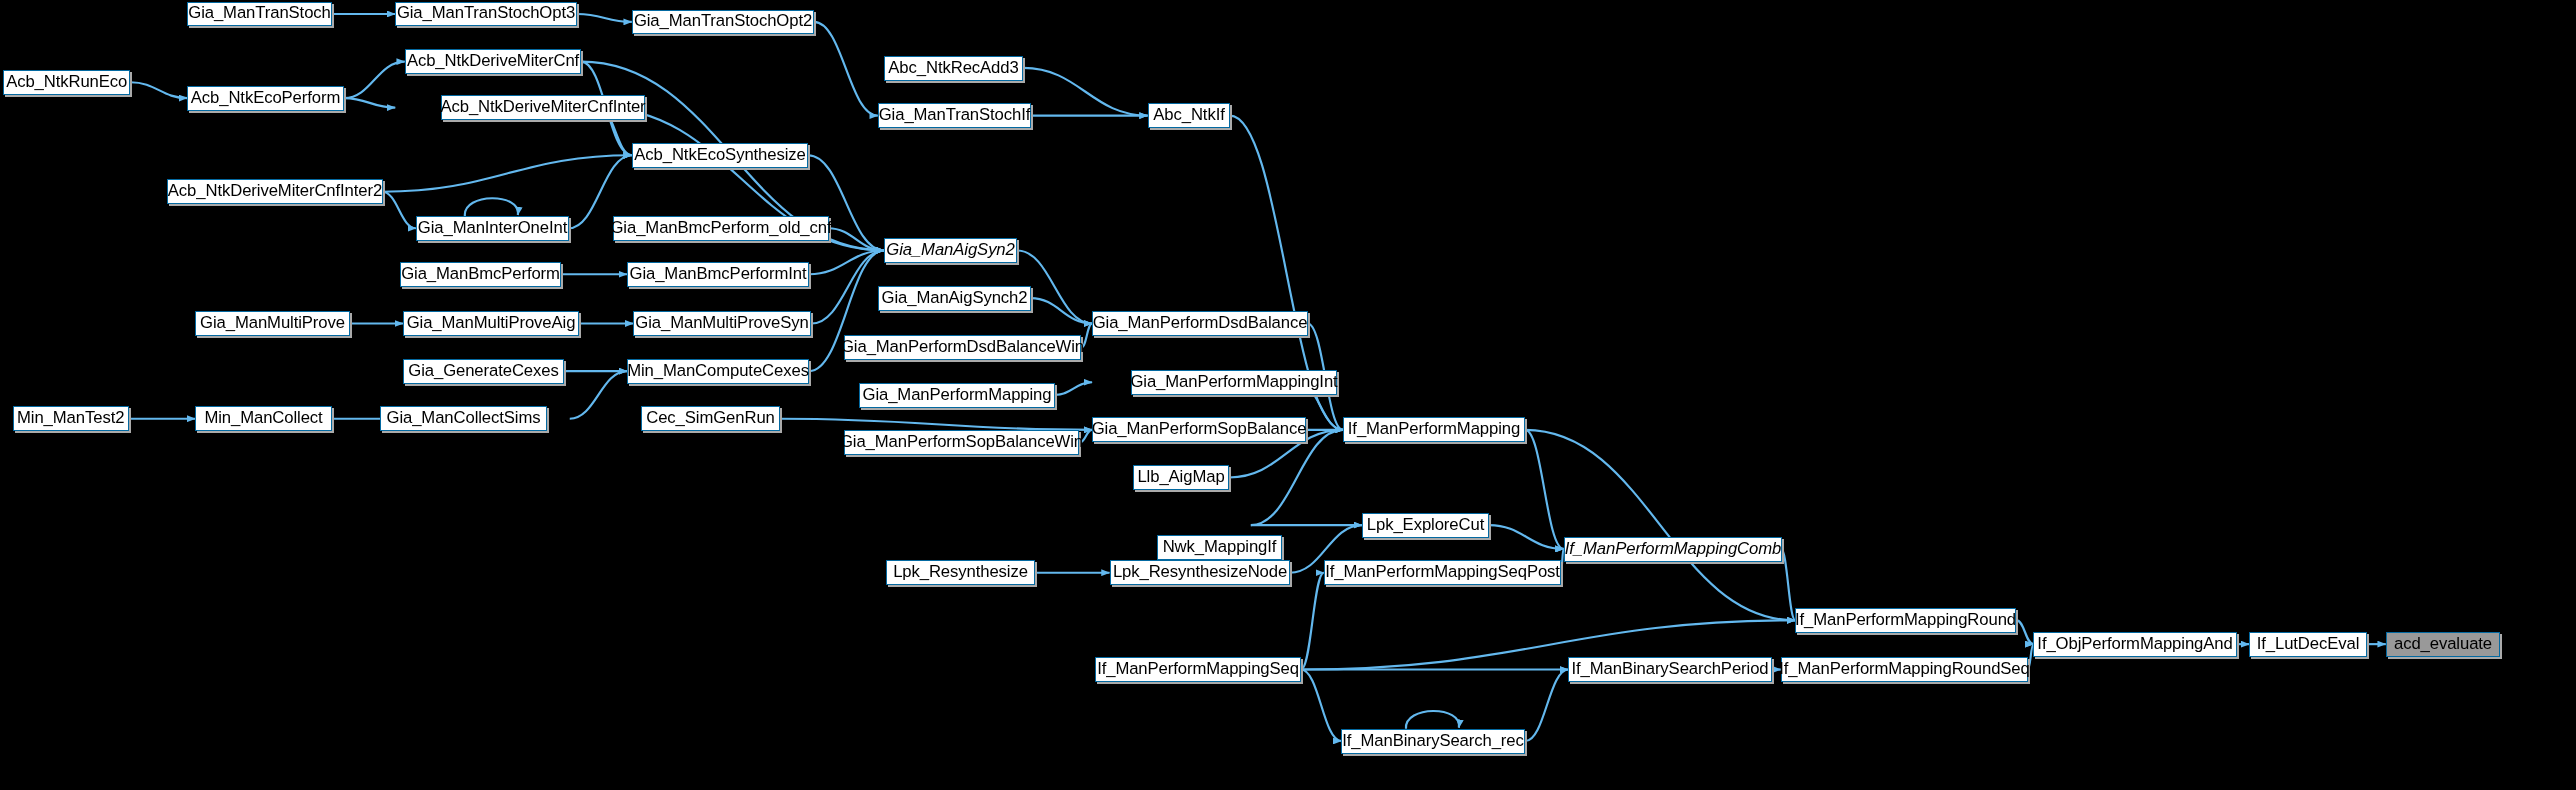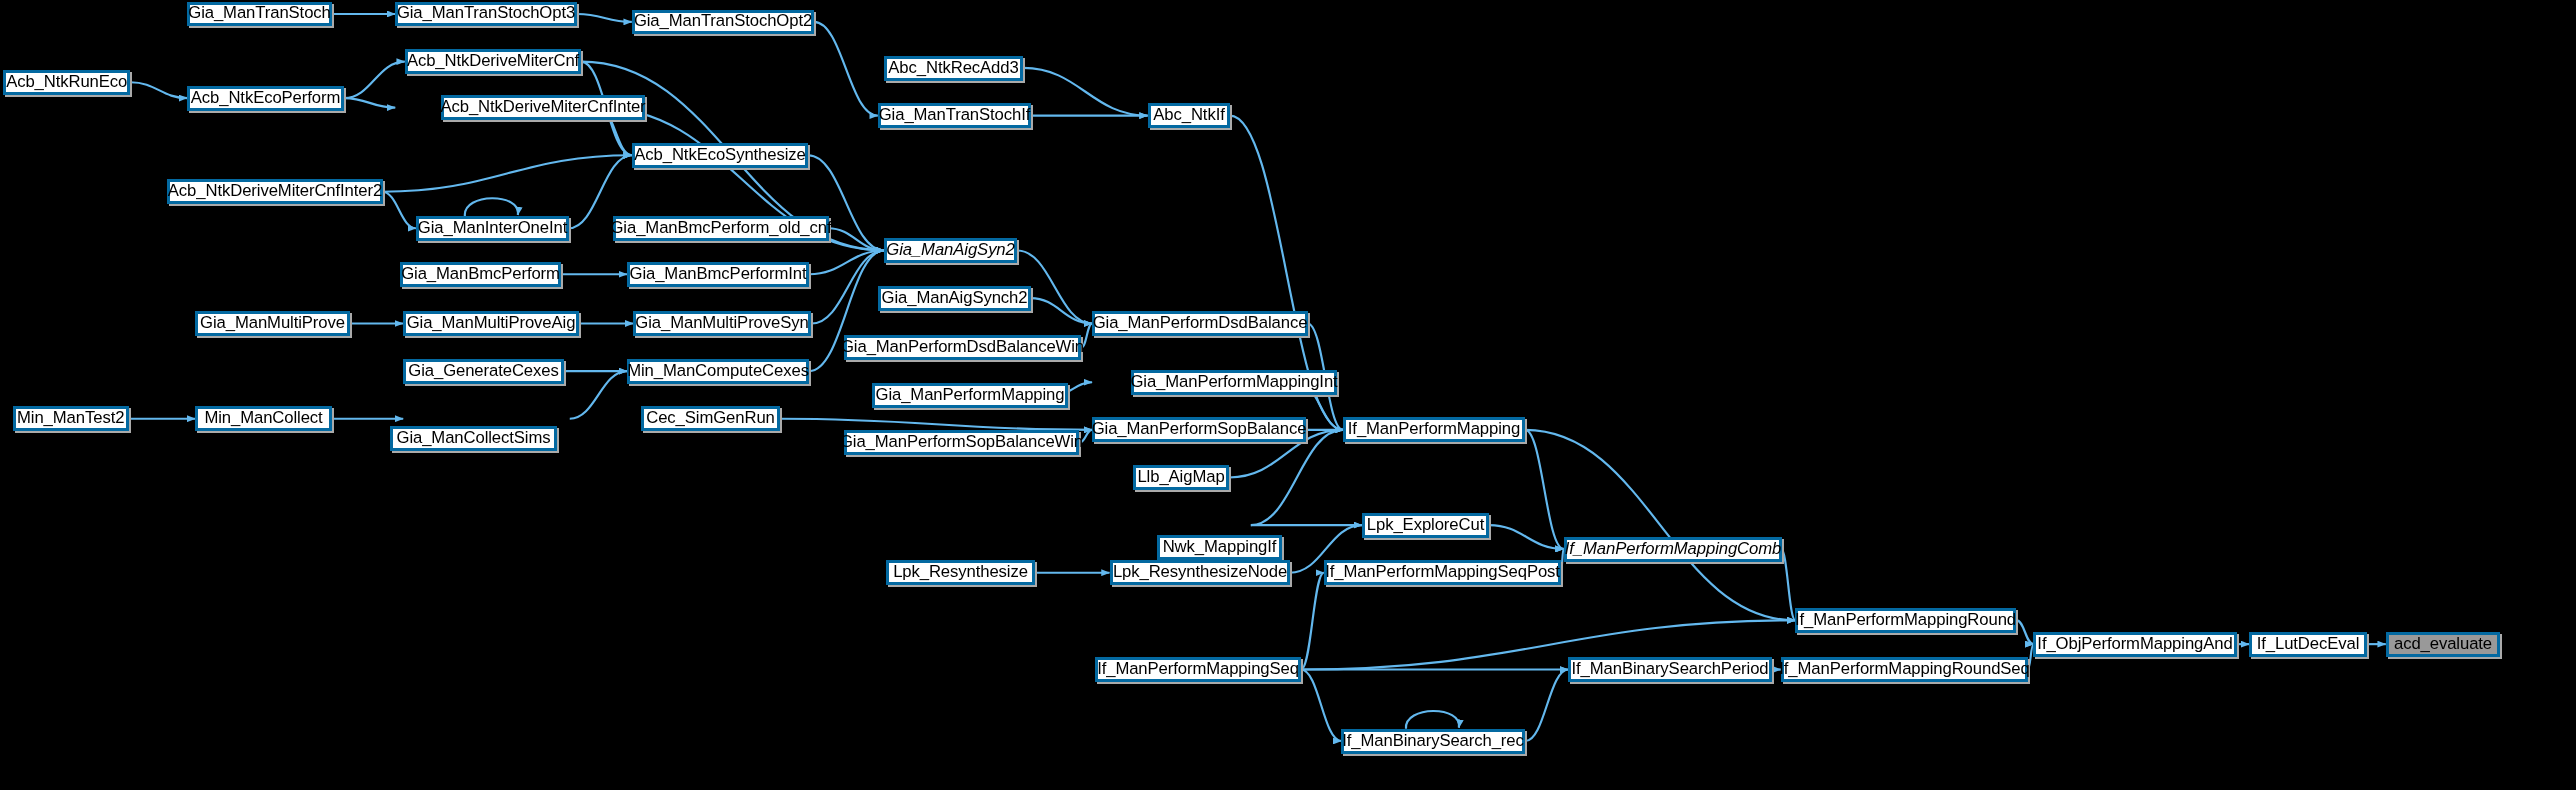--- a/index.html
+++ b/index.html
@@ -21,21 +21,21 @@
     left: 0;
     top: 0;
     width: 2576px;
     height: 791px;
     pointer-events: none;
   }
   .node {
     position: absolute;
     box-sizing: border-box;
     background: #ffffff;
-    border: 3px solid #0369a1;
+    border: 1px solid #0369a1;
     box-shadow: 2px 2px 0 0 #aaaaaa;
     color: #000000;
     font-size: 16.7px;
     line-height: 1;
     display: flex;
     align-items: center;
     justify-content: center;
     white-space: nowrap;
     padding: 0 6.9px;
     height: 24.5px;
@@ -136,25 +136,25 @@
       <div class="node" style="left: 400px; top: 262px; width: 161px;">Gia_ManBmcPerform</div>
       <div class="node" style="left: 627px; top: 262px; width: 182px;">Gia_ManBmcPerformInt</div>
       <div class="node" style="left: 878px; top: 286px; width: 153px;">Gia_ManAigSynch2</div>
       <div class="node" style="left: 195px; top: 311px; width: 155px;">Gia_ManMultiProve</div>
       <div class="node" style="left: 403px; top: 311px; width: 176px;">Gia_ManMultiProveAig</div>
       <div class="node" style="left: 633px; top: 311px; width: 178px;">Gia_ManMultiProveSyn</div>
       <div class="node" style="left: 1092px; top: 311px; width: 216px;">Gia_ManPerformDsdBalance</div>
       <div class="node" style="left: 844px; top: 335px; width: 237px;">Gia_ManPerformDsdBalanceWin</div>
       <div class="node" style="left: 403px; top: 359px; width: 161px;">Gia_GenerateCexes</div>
       <div class="node" style="left: 627px; top: 359px; width: 182px;">Min_ManComputeCexes</div>
-      <div class="node" style="left: 859px; top: 383px; width: 196px; margin-left: 13px;">Gia_ManPerformMapping</div>
+      <div class="node" style="left: 859px; top: 383px; width: 196px;">Gia_ManPerformMapping</div>
       <div class="node" style="left: 1131px; top: 370px; width: 206px;">Gia_ManPerformMappingInt</div>
       <div class="node" style="left: 12.7px; top: 406px; width: 116px;">Min_ManTest2</div>
       <div class="node" style="left: 195px; top: 406px; width: 137px;">Min_ManCollect</div>
-      <div class="node" style="left: 390px; top: 406px; width: 167px; margin-top: 20px;">Gia_ManCollectSims</div>
+      <div class="node" style="left: 380px; top: 406px; width: 167px;">Gia_ManCollectSims</div>
       <div class="node" style="left: 641px; top: 406px; width: 139px;">Cec_SimGenRun</div>
       <div class="node" style="left: 1092px; top: 417px; width: 214px;">Gia_ManPerformSopBalance</div>
       <div class="node" style="left: 1343px; top: 417px; width: 182px;">If_ManPerformMapping</div>
       <div class="node" style="left: 844px; top: 430px; width: 235px;">Gia_ManPerformSopBalanceWin</div>
       <div class="node" style="left: 1133px; top: 465px; width: 96px;">Llb_AigMap</div>
       <div class="node" style="left: 1125px; top: 535px; width: 125px; margin-left: 32px;">Nwk_MappingIf</div>
       <div class="node" style="left: 1362px; top: 513px; width: 127px;">Lpk_ExploreCut</div>
       <div class="node" style="left: 1564px; top: 537px; width: 218px; font-style: italic;">If_ManPerformMappingComb</div>
       <div class="node" style="left: 886px; top: 560px; width: 149px;">Lpk_Resynthesize</div>
       <div class="node" style="left: 1110px; top: 560px; width: 180px;">Lpk_ResynthesizeNode</div>

